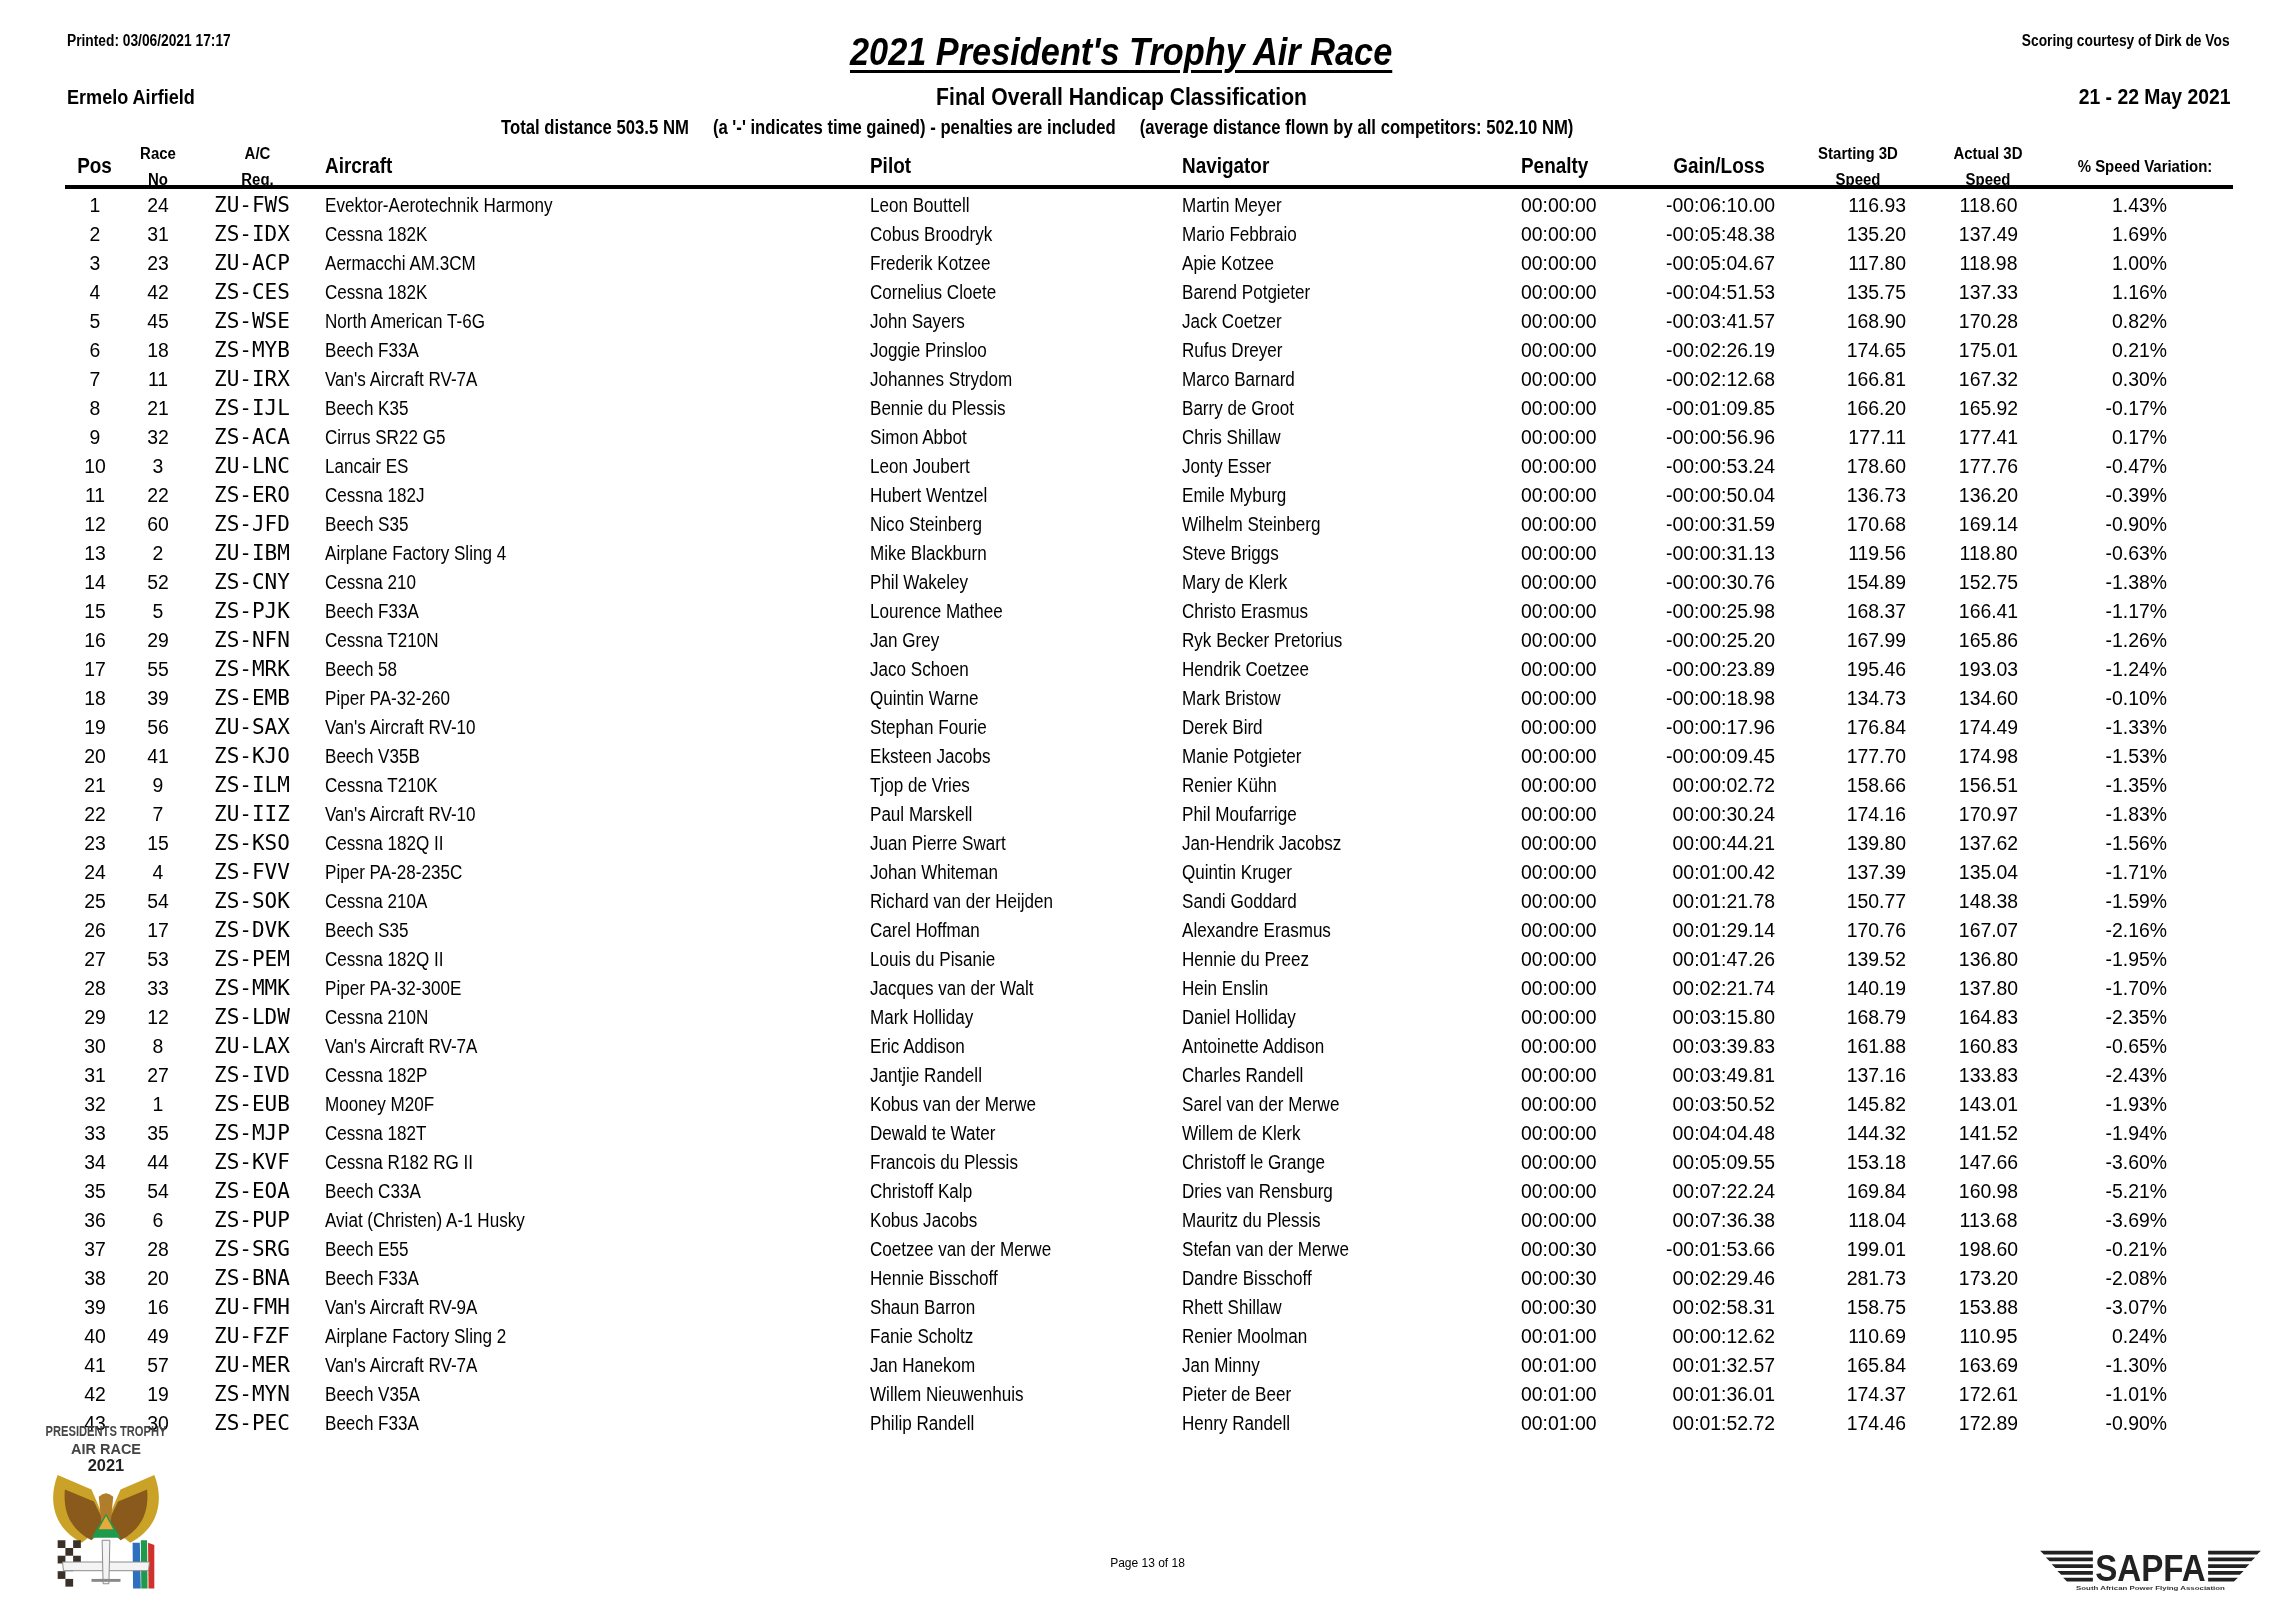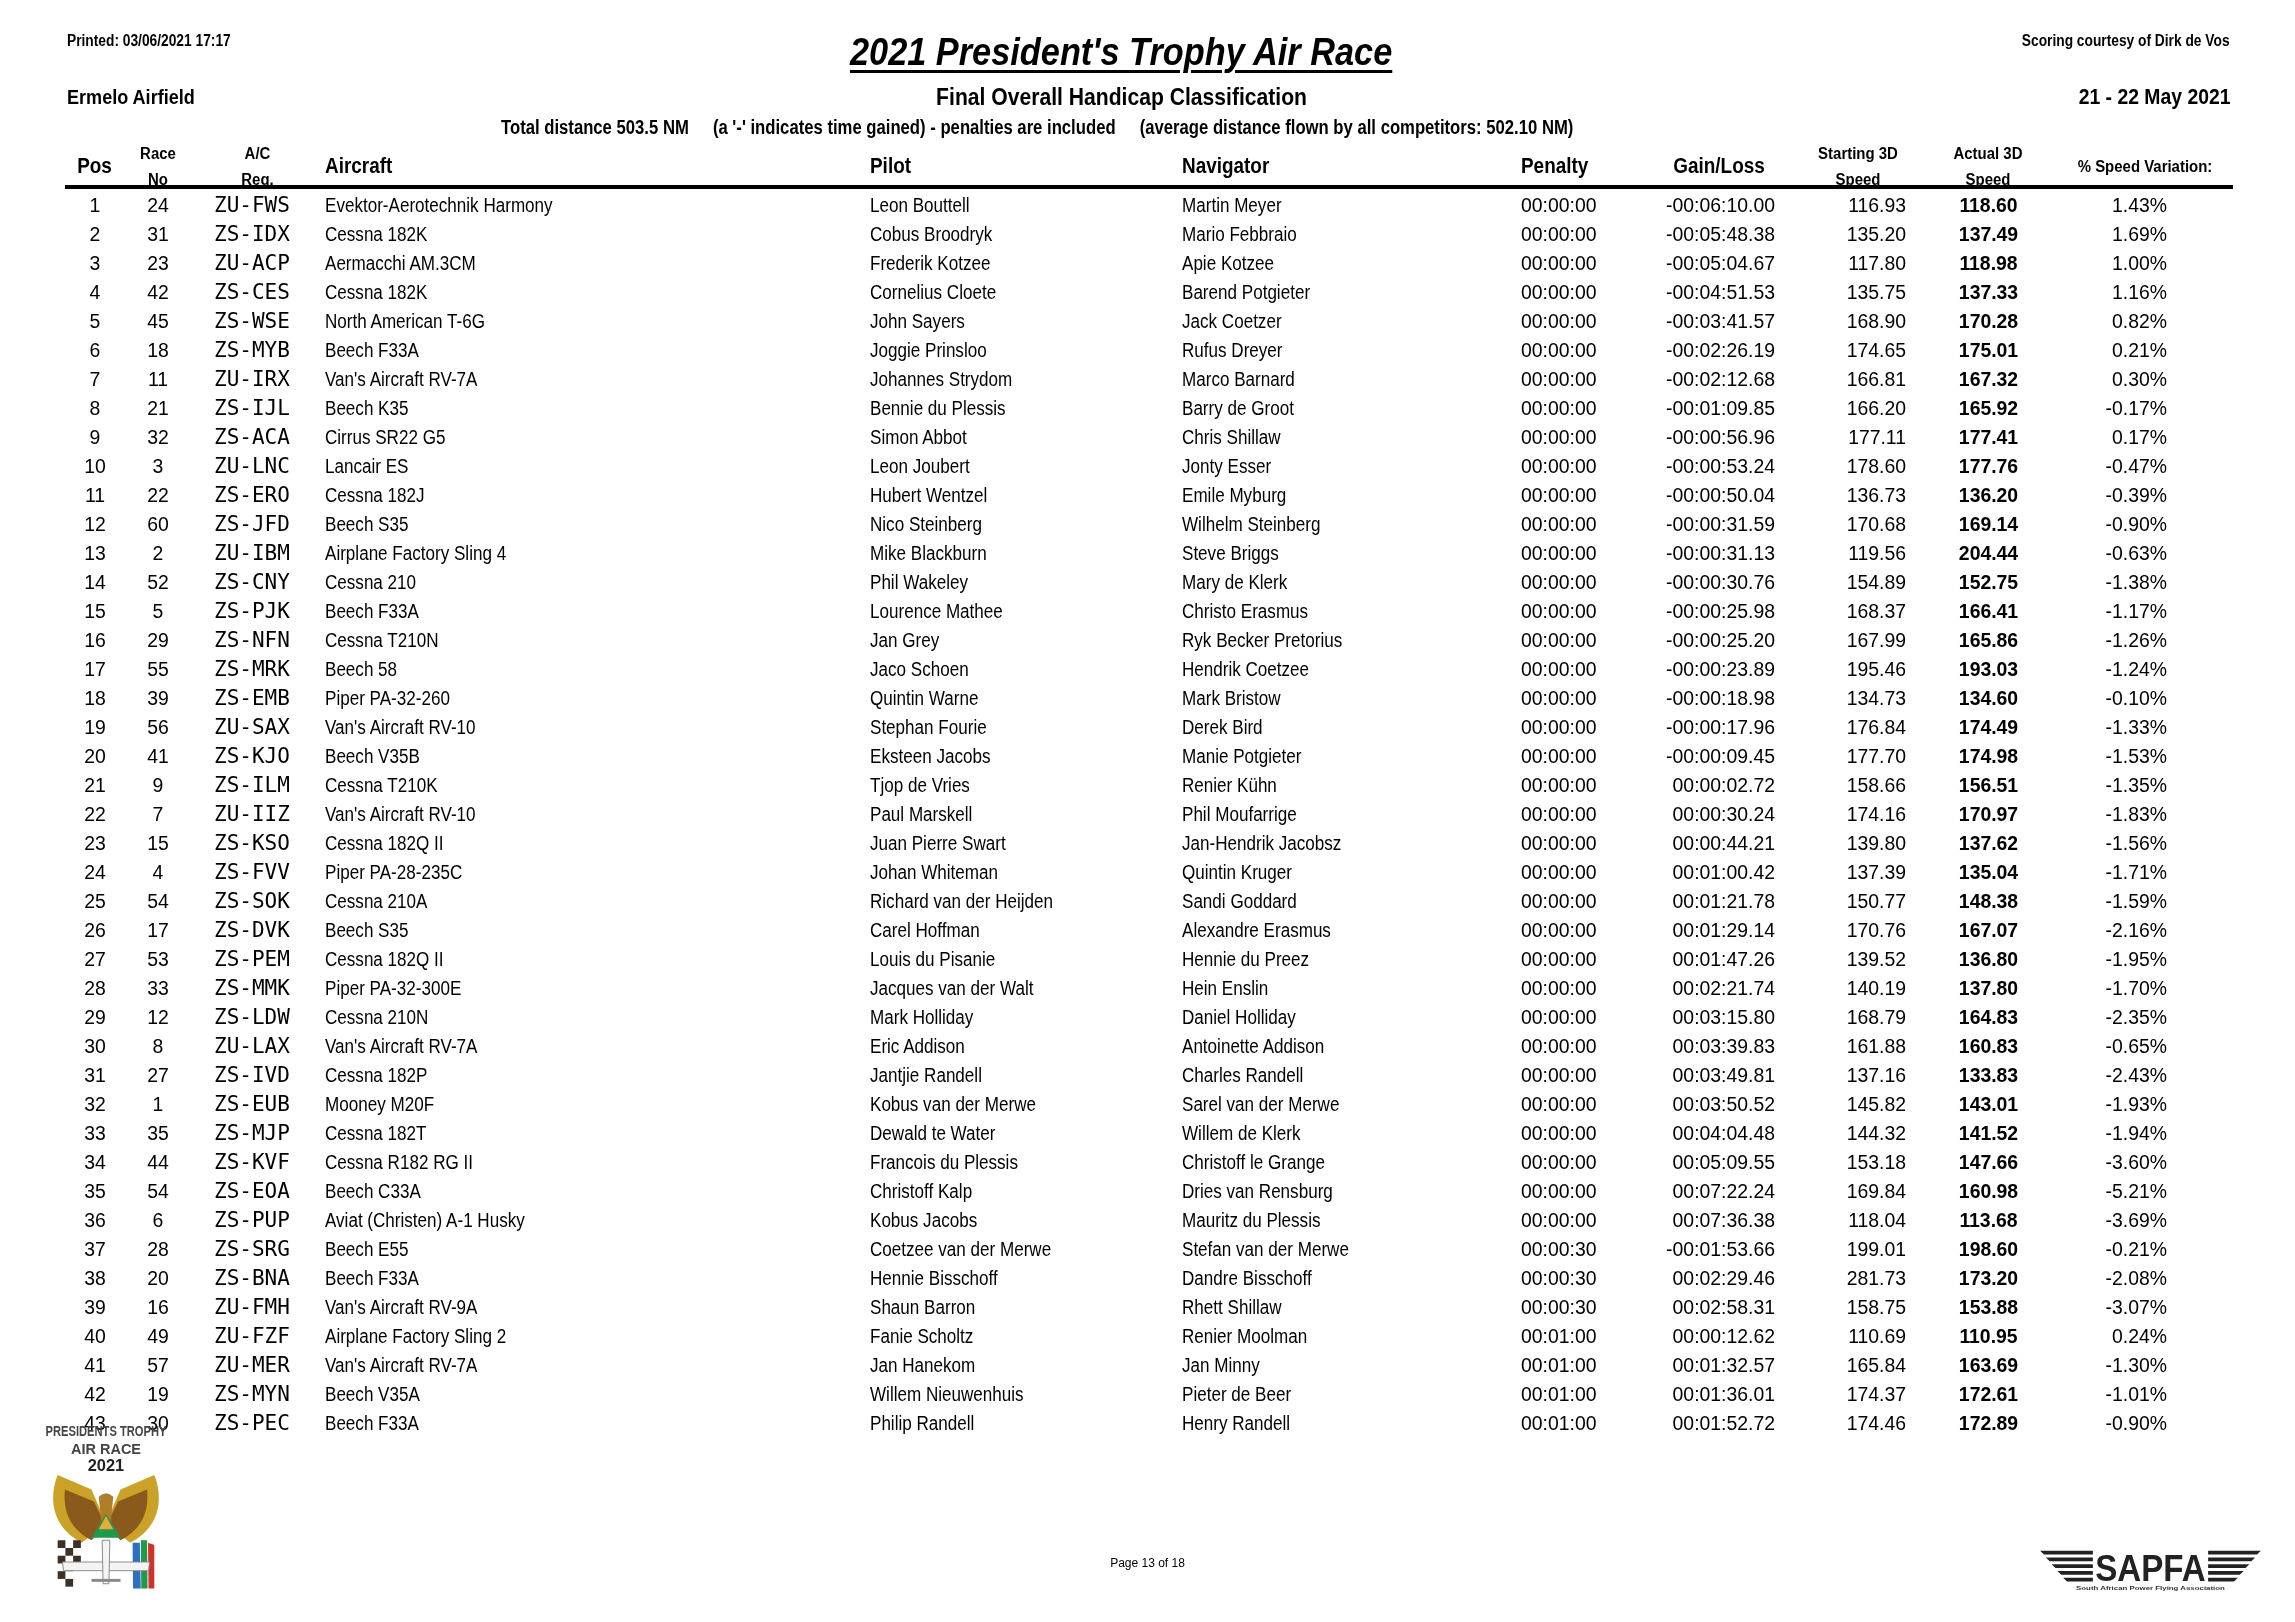--- a/index.html
+++ b/index.html
@@ -24,21 +24,21 @@
   .cell { position:absolute; top:1.9px; white-space:nowrap; }
   .c-pos { left:66px; width:58px; text-align:center; }
   .c-race { left:129px; width:58px; text-align:center; }
   .c-reg { left:214px; font-family:"DejaVu Sans Mono", monospace; font-size:21px; top:1px; }
   .c-ac { left:325px; transform:scaleX(0.88); transform-origin:left top; }
   .c-pilot { left:870px; transform:scaleX(0.88); transform-origin:left top; }
   .c-nav { left:1182px; transform:scaleX(0.88); transform-origin:left top; }
   .c-pen { left:1521px; }
   .c-gl { left:1613px; width:162px; text-align:right; }
   .c-ss { left:1809px; width:97px; text-align:right; }
-  .c-as { left:1940px; width:97px; text-align:center;font-weight:bold; }
+  .c-as { left:1940px; width:97px; text-align:center; }
   .c-pct { left:2063px; width:104px; text-align:right; }
 
   #page-number { left:0; width:2295px; text-align:center; top:1556px; font-size:12px; }
 
   #event-logo { position:absolute; left:38px; top:1417px; width:136px; height:174px; }
   #sapfa-logo { position:absolute; left:2039px; top:1545px; width:223px; height:48px; }
 </style>
 </head>
 <body>
 
@@ -239,21 +239,21 @@
     <div class="row">
       <div class="cell c-pos">13</div>
       <div class="cell c-race">2</div>
       <div class="cell c-reg">ZU-IBM</div>
       <div class="cell c-ac">Airplane Factory Sling 4</div>
       <div class="cell c-pilot">Mike Blackburn</div>
       <div class="cell c-nav">Steve Briggs</div>
       <div class="cell c-pen">00:00:00</div>
       <div class="cell c-gl">-00:00:31.13</div>
       <div class="cell c-ss">119.56</div>
-      <div class="cell c-as">204.44</div>
+      <div class="cell c-as">118.80</div>
       <div class="cell c-pct">-0.63%</div>
     </div>
     <div class="row">
       <div class="cell c-pos">14</div>
       <div class="cell c-race">52</div>
       <div class="cell c-reg">ZS-CNY</div>
       <div class="cell c-ac">Cessna 210</div>
       <div class="cell c-pilot">Phil Wakeley</div>
       <div class="cell c-nav">Mary de Klerk</div>
       <div class="cell c-pen">00:00:00</div>

